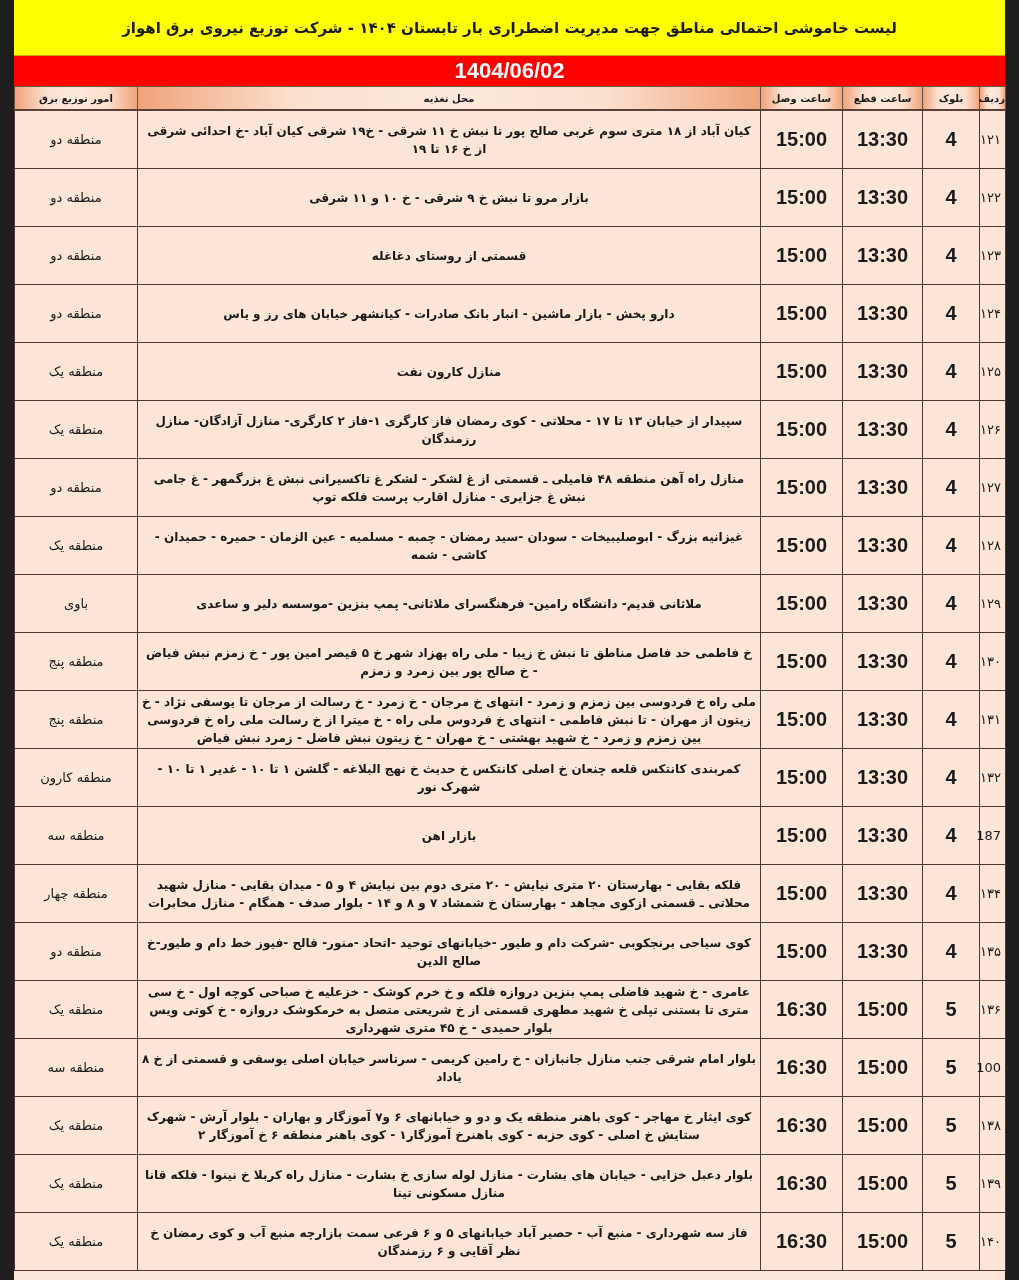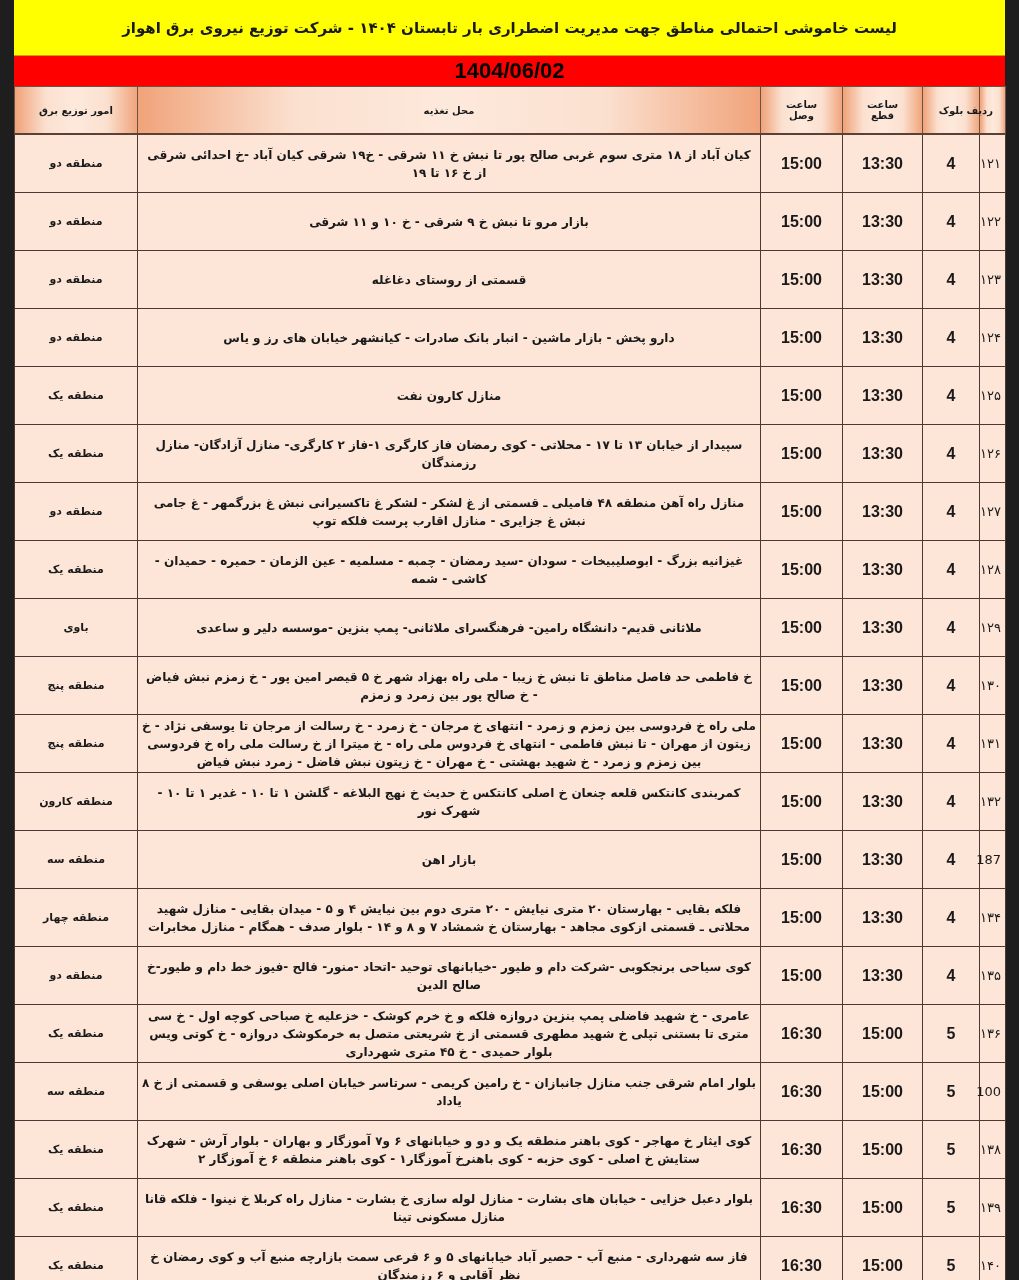--- a/index.html
+++ b/index.html
@@ -16,43 +16,43 @@
   .title-bar {
     height:55px; background:#ffff00;
     display:flex; align-items:center; justify-content:center;
     font-weight:bold; font-size:15px; direction:rtl;
     border-bottom:1px solid #c9a400;
   }
   .date-bar {
     height:30px; background:#ff0000;
     display:flex; align-items:center; justify-content:center;
     font-family:"Liberation Sans", sans-serif;
-    font-weight:bold; font-size:22px; color:#000000;
+    font-weight:bold; font-size:22px; color:#ffffff;
   }
   table {
     border-collapse:collapse; width:991px; table-layout:fixed;
     direction:rtl;
   }
   th {
     height:22px; font-size:10px; font-weight:bold;
     background:linear-gradient(to right,#f0a37a 0%,#fbe0cf 25%,#fde9dc 50%,#fbe0cf 75%,#f0a37a 100%);
     border:1px solid #6b5246; border-bottom:2px solid #5a4036;
-    padding:12px;
+    padding:0;
   }
   td {
     border:1px solid #4a3a33;
     height:57px; padding:0 4px; text-align:center; vertical-align:middle;
     background:#fde5d8;
   }
   td.num { font-size:13px; }
   td.blk, td.time {
-    font-family:"Liberation Sans", sans-serif; font-weight:bold; font-size:16px;
+    font-family:"Liberation Sans", sans-serif; font-weight:bold; font-size:20px;
   }
   td.loc { font-size:12px; font-weight:bold; line-height:18px; }
-  td.dist { font-size:11px; font-weight:bold; }
+  td.dist { font-size:13px; font-weight:normal; }
 </style>
 </head>
 <body>
 
 <div class="sheet">
   <div class="title-bar">لیست خاموشی احتمالی مناطق جهت مدیریت اضطراری بار تابستان ۱۴۰۴ - شرکت توزیع نیروی برق اهواز</div>
   <div class="date-bar">1404/06/02</div>
   <table>
     <colgroup>
       <col style="width:26px">

